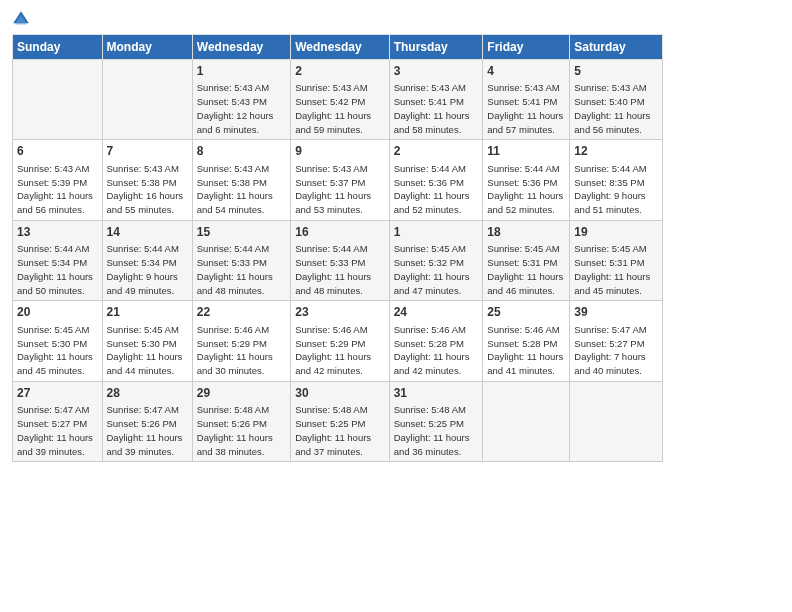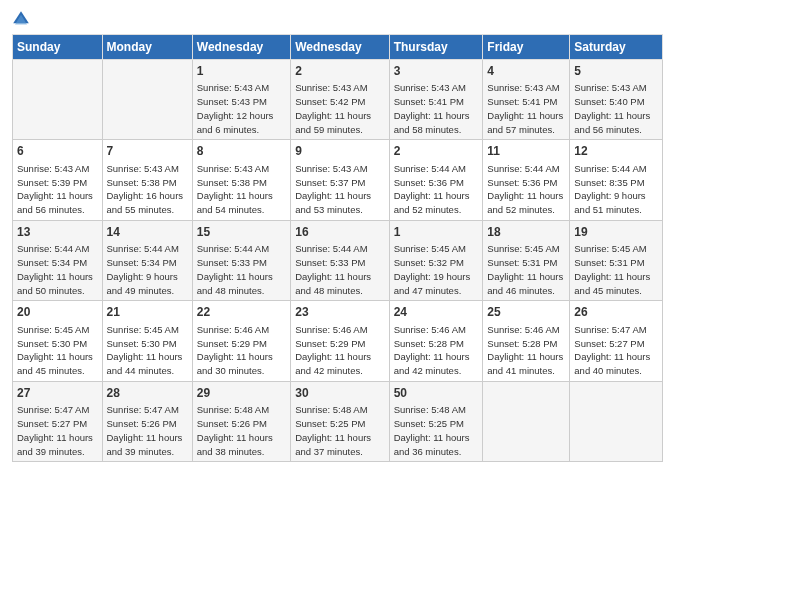--- a/index.html
+++ b/index.html
@@ -141,37 +141,37 @@
           <td><span class="day-number">9</span><span>Sunrise: 5:43 AM</span><br><span>Sunset: 5:37 PM</span><br><span>Daylight: 11 hours and 53 minutes.</span></td>
           <td><span class="day-number">2</span><span>Sunrise: 5:44 AM</span><br><span>Sunset: 5:36 PM</span><br><span>Daylight: 11 hours and 52 minutes.</span></td>
           <td><span class="day-number">11</span><span>Sunrise: 5:44 AM</span><br><span>Sunset: 5:36 PM</span><br><span>Daylight: 11 hours and 52 minutes.</span></td>
           <td><span class="day-number">12</span><span>Sunrise: 5:44 AM</span><br><span>Sunset: 8:35 PM</span><br><span>Daylight: 9 hours and 51 minutes.</span></td>
         </tr>
         <tr>
           <td><span class="day-number">13</span><span>Sunrise: 5:44 AM</span><br><span>Sunset: 5:34 PM</span><br><span>Daylight: 11 hours and 50 minutes.</span></td>
           <td><span class="day-number">14</span><span>Sunrise: 5:44 AM</span><br><span>Sunset: 5:34 PM</span><br><span>Daylight: 9 hours and 49 minutes.</span></td>
           <td><span class="day-number">15</span><span>Sunrise: 5:44 AM</span><br><span>Sunset: 5:33 PM</span><br><span>Daylight: 11 hours and 48 minutes.</span></td>
           <td><span class="day-number">16</span><span>Sunrise: 5:44 AM</span><br><span>Sunset: 5:33 PM</span><br><span>Daylight: 11 hours and 48 minutes.</span></td>
-          <td><span class="day-number">1</span><span>Sunrise: 5:45 AM</span><br><span>Sunset: 5:32 PM</span><br><span>Daylight: 19 hours and 47 minutes.</span></td>
+          <td><span class="day-number">1</span><span>Sunrise: 5:45 AM</span><br><span>Sunset: 5:32 PM</span><br><span>Daylight: 11 hours and 47 minutes.</span></td>
           <td><span class="day-number">18</span><span>Sunrise: 5:45 AM</span><br><span>Sunset: 5:31 PM</span><br><span>Daylight: 11 hours and 46 minutes.</span></td>
           <td><span class="day-number">19</span><span>Sunrise: 5:45 AM</span><br><span>Sunset: 5:31 PM</span><br><span>Daylight: 11 hours and 45 minutes.</span></td>
         </tr>
         <tr>
           <td><span class="day-number">20</span><span>Sunrise: 5:45 AM</span><br><span>Sunset: 5:30 PM</span><br><span>Daylight: 11 hours and 45 minutes.</span></td>
           <td><span class="day-number">21</span><span>Sunrise: 5:45 AM</span><br><span>Sunset: 5:30 PM</span><br><span>Daylight: 11 hours and 44 minutes.</span></td>
           <td><span class="day-number">22</span><span>Sunrise: 5:46 AM</span><br><span>Sunset: 5:29 PM</span><br><span>Daylight: 11 hours and 30 minutes.</span></td>
           <td><span class="day-number">23</span><span>Sunrise: 5:46 AM</span><br><span>Sunset: 5:29 PM</span><br><span>Daylight: 11 hours and 42 minutes.</span></td>
           <td><span class="day-number">24</span><span>Sunrise: 5:46 AM</span><br><span>Sunset: 5:28 PM</span><br><span>Daylight: 11 hours and 42 minutes.</span></td>
           <td><span class="day-number">25</span><span>Sunrise: 5:46 AM</span><br><span>Sunset: 5:28 PM</span><br><span>Daylight: 11 hours and 41 minutes.</span></td>
-          <td><span class="day-number">26</span><span>Sunrise: 5:47 AM</span><br><span>Sunset: 5:27 PM</span><br><span>Daylight: 11 hours and 40 minutes.</span></td>
+          <td><span class="day-number">39</span><span>Sunrise: 5:47 AM</span><br><span>Sunset: 5:27 PM</span><br><span>Daylight: 7 hours and 40 minutes.</span></td>
         </tr>
         <tr>
           <td><span class="day-number">27</span><span>Sunrise: 5:47 AM</span><br><span>Sunset: 5:27 PM</span><br><span>Daylight: 11 hours and 39 minutes.</span></td>
           <td><span class="day-number">28</span><span>Sunrise: 5:47 AM</span><br><span>Sunset: 5:26 PM</span><br><span>Daylight: 11 hours and 39 minutes.</span></td>
           <td><span class="day-number">29</span><span>Sunrise: 5:48 AM</span><br><span>Sunset: 5:26 PM</span><br><span>Daylight: 11 hours and 38 minutes.</span></td>
           <td><span class="day-number">30</span><span>Sunrise: 5:48 AM</span><br><span>Sunset: 5:25 PM</span><br><span>Daylight: 11 hours and 37 minutes.</span></td>
-          <td><span class="day-number">50</span><span>Sunrise: 5:48 AM</span><br><span>Sunset: 5:25 PM</span><br><span>Daylight: 11 hours and 36 minutes.</span></td>
+          <td><span class="day-number">31</span><span>Sunrise: 5:48 AM</span><br><span>Sunset: 5:25 PM</span><br><span>Daylight: 11 hours and 36 minutes.</span></td>
           <td class="empty-cell"></td>
           <td class="empty-cell"></td>
         </tr>
       </tbody>
   </table>
 </div>
 
 </body></html>

